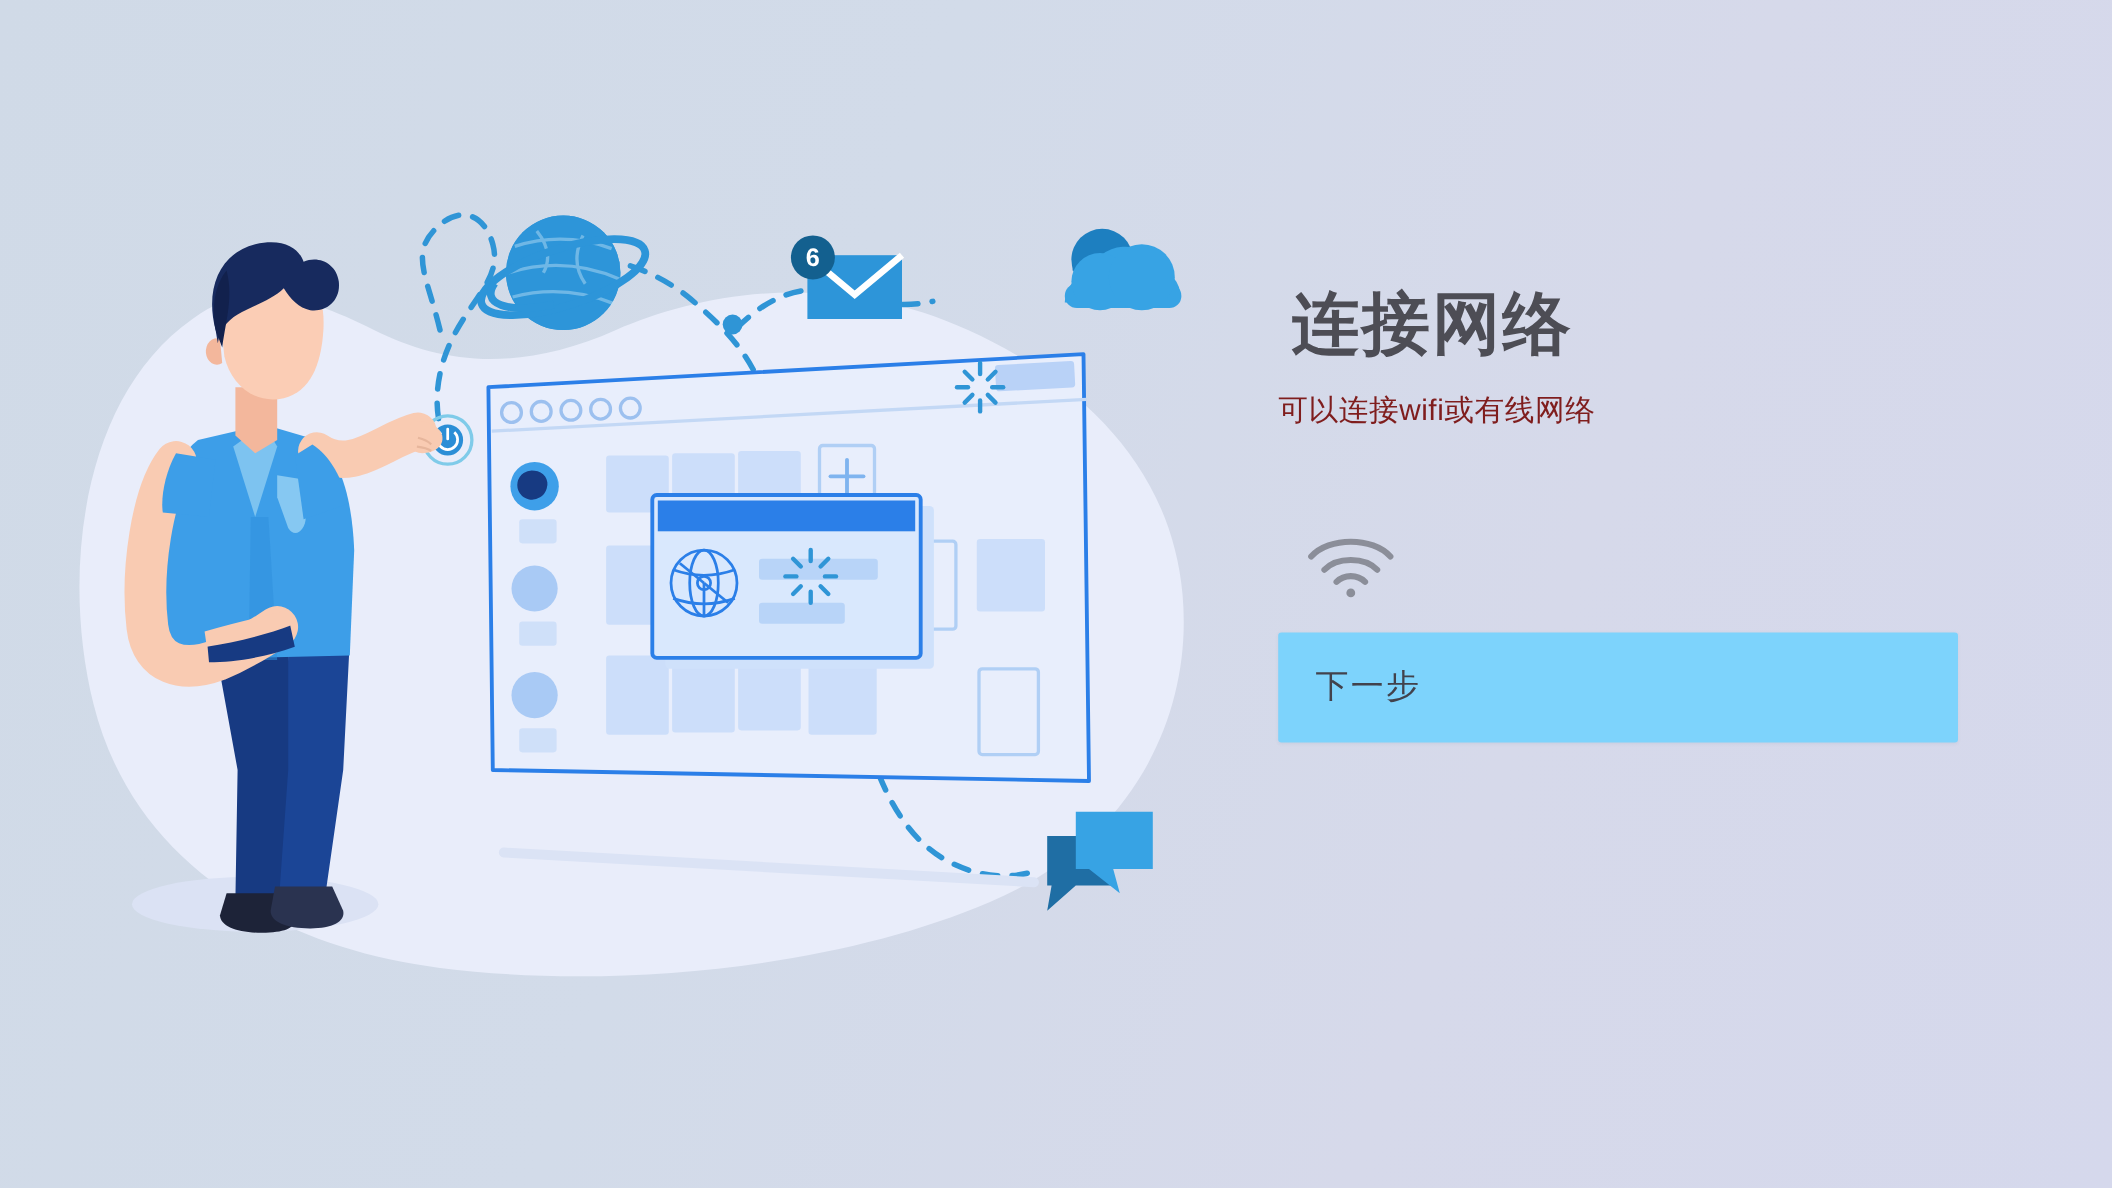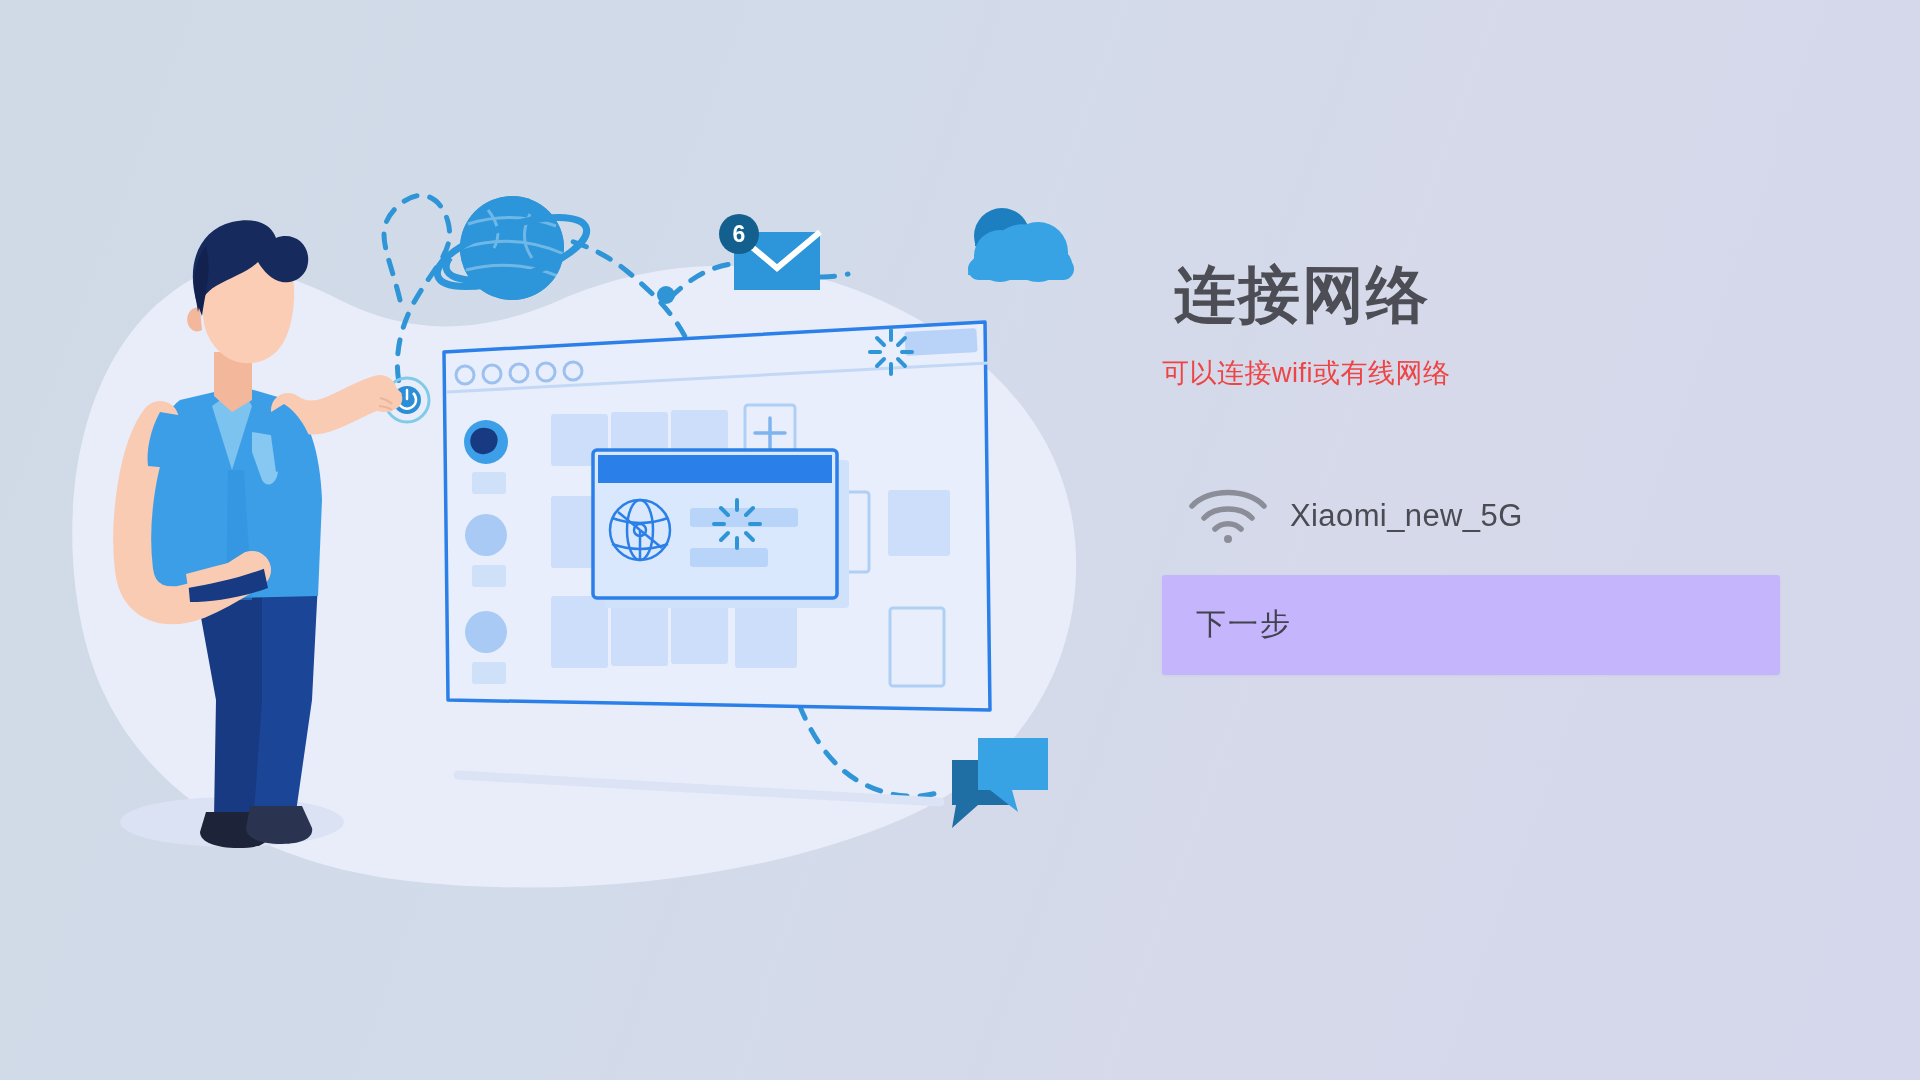--- a/index.html
+++ b/index.html
@@ -35,21 +35,21 @@
     font-size: 62px;
     font-weight: 700;
     color: #4d4d55;
     letter-spacing: 2px;
     line-height: 1.08;
     margin: 12px;
   }
   #page-subtitle {
     font-size: 27px;
     font-weight: 400;
-    color: #ef4444;
+    color: #7f1d1d;
     margin: 26px 0 0 0;
     letter-spacing: 0.5px;
   }
 
   #wifi-list {
     margin-top: 66px;
   }
   .wifi-row {
     display: flex;
     align-items: center;
@@ -68,21 +68,21 @@
     font-size: 31px;
     color: #4b4b53;
     margin-left: 14px;
     letter-spacing: 0.4px;
   }
 
   #next-button {
     margin-top: 0px;
     width: 618px;
     height: 100px;
-    background: #c4b5fd;
+    background: #7dd3fc;
     border: none;
     border-radius: 3px;
     display: flex;
     align-items: center;
     cursor: pointer;
     box-shadow: 0 1px 3px rgba(110,115,150,0.10);
   }
   #next-button-label {
     font-size: 30px;
     color: #42424c;
@@ -319,21 +319,20 @@
       <span class="wifi-icon">
         <svg width="84" height="60" viewBox="0 0 84 60">
           <g fill="none" stroke="#8b8e99" stroke-width="5.5" stroke-linecap="round">
             <path d="M6,20 C22,2 62,2 78,20"></path>
             <path d="M18,32 C29,20 55,20 66,32"></path>
             <path d="M29,43 C36,36 48,36 55,43"></path>
           </g>
           <circle cx="42" cy="53" r="4" fill="#8b8e99"></circle>
         </svg>
       </span>
-      <span class="wifi-label">Xiaomi_new_5G</span>
     </div>
 
 
 
   </div>
 
   <button id="next-button">
     <span id="next-button-label">下一步</span>
   </button>
 

